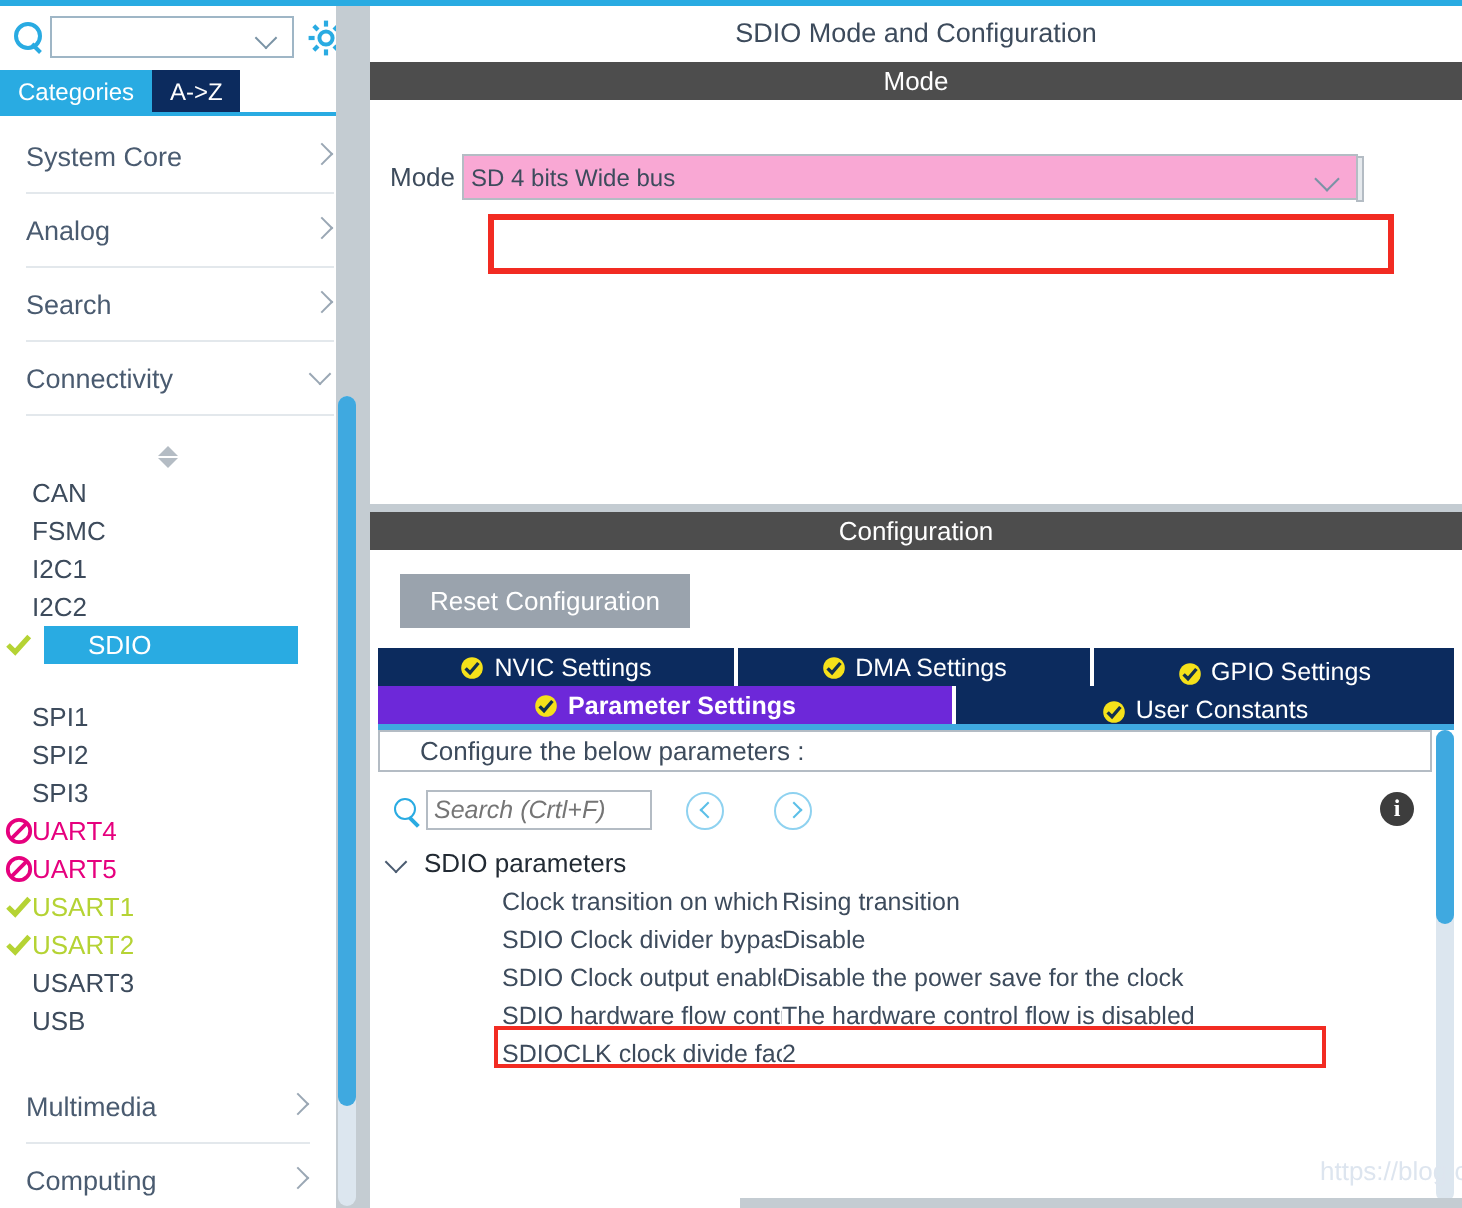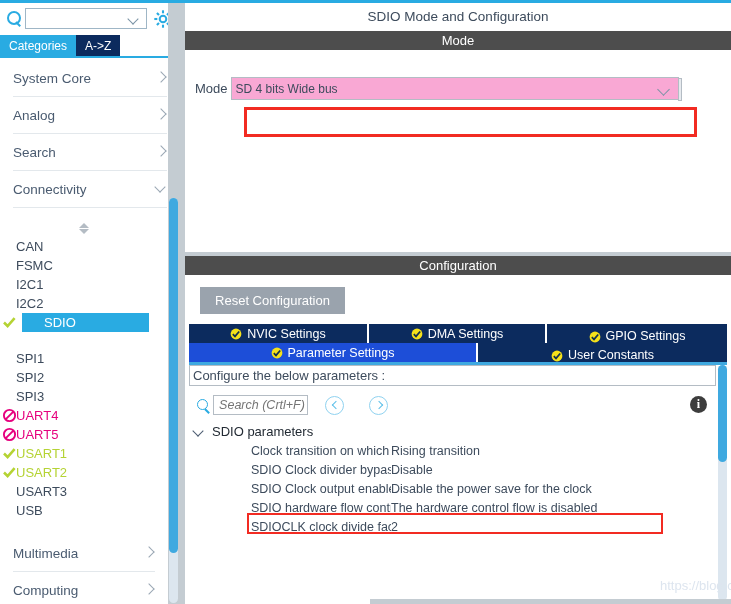--- a/index.html
+++ b/index.html
@@ -315,40 +315,40 @@
   .tab {
     height: 19px;
     display: flex; align-items: center; justify-content: center;
     color: #ffffff;
     font-size: 12.5px;
     background: #0c2b5e;
     border-right: 2px solid #ffffff;
     white-space: nowrap;
   }
   .tab:last-child { border-right: none; align-items: flex-end; }
-  .tab.active { background: #1d4ed8; }
+  .tab.active { background: #6d28d9; font-weight: bold; }
   .tab .tick {
     width: 12px; height: 12px;
     margin-right: 5px;
     flex: none;
   }
 
   .tabs-underline {
     position: absolute; left: 4px; top: 87px;
     width: 538px; height: 3px;
     background: #3fa9e0;
   }
 
   .configure-bar {
     position: absolute; left: 4px; top: 90px;
     width: 527px; height: 21px;
     border: 1px solid #b4bcc4;
     background: #ffffff;
     display: flex; align-items: center;
-    padding-left: 3px;
+    padding-left: 20px;
     font-size: 13px;
     color: #3d4b5c;
   }
 
   .search-param-row {
     position: absolute; left: 4px; top: 117px;
     width: 527px; height: 26px;
     display: flex; align-items: center;
   }
   .sp-glass {
@@ -360,30 +360,29 @@
     width: 9px; height: 9px;
     border: 1.8px solid #29abe2; border-radius: 50%;
   }
   .sp-glass::after {
     content: ""; position: absolute; left: 11px; top: 12px;
     width: 6px; height: 1.8px; background: #29abe2;
     transform: rotate(45deg); transform-origin: left center;
   }
   .sp-input {
     flex: none;
-    width: 95px; height: 20px;
+    width: 113px; height: 20px;
     border: 1px solid #b4bcc4;
     background: #fff;
     font-size: 12.5px;
     font-style: italic;
     color: #9aa3ad;
     padding-left: 3px;
     font-family: "Liberation Sans", sans-serif;
     outline: none;
-    text-align: center;
   }
   .navbtn {
     width: 19px; height: 19px;
     border: 1.6px solid #8fd2f0;
     border-radius: 50%;
     position: relative;
     flex: none;
   }
   .navbtn.prev { margin-left: 17px; }
   .navbtn.next { margin-left: 25px; }

